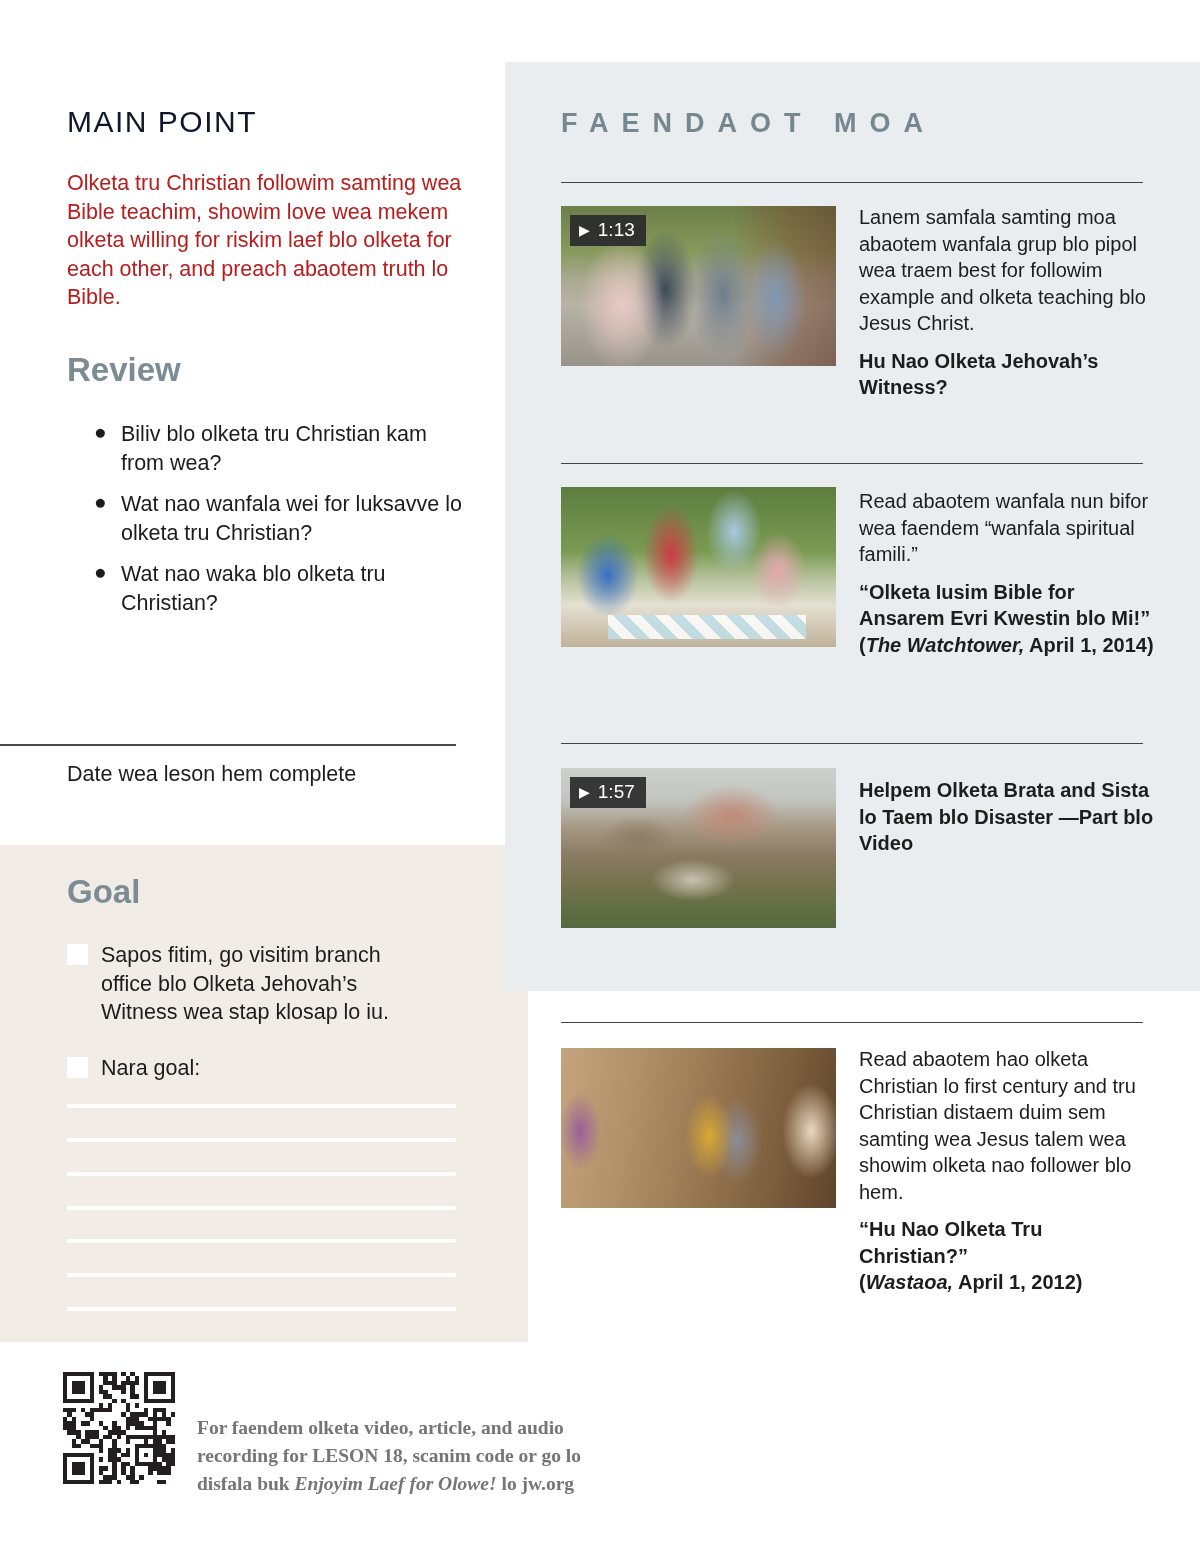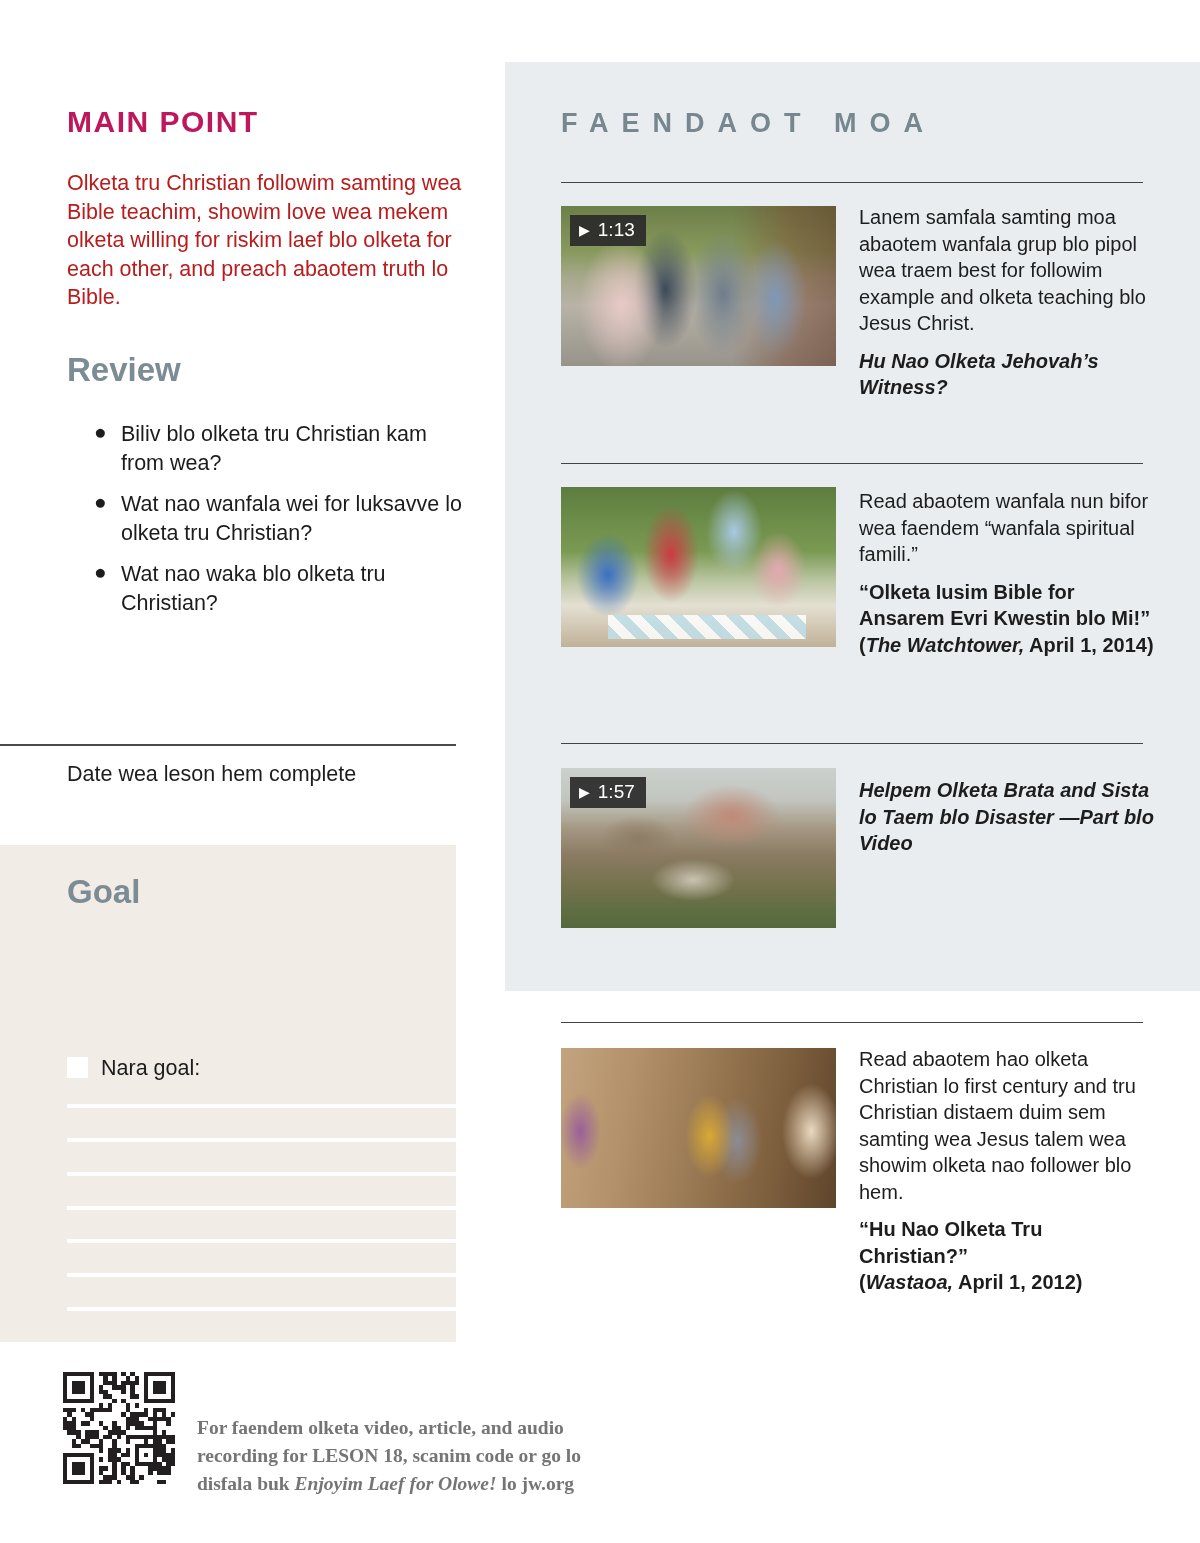--- a/index.html
+++ b/index.html
@@ -1,33 +1,33 @@
 <!DOCTYPE html>
 <html><head>
 <meta charset="utf-8">
 <style>
   * { margin:0; padding:0; box-sizing:border-box; }
   html,body { background:#ffffff; }
   body { font-family:"Liberation Sans", sans-serif; color:#1c1c1c; }
   .page { position:relative; width:1200px; height:1543px; background:#fff; overflow:hidden; }
 
   
-  .main-point-title { position:absolute; left:67px; top:105px; font-size:30px; font-weight:bold;
-      letter-spacing:1.5px; color:#be185d;text-align:center; }
+  .main-point-title { position:absolute; left:67px; top:105px; font-size:30px; font-weight:normal;
+      letter-spacing:1.5px; color:#0f172a;text-align:center; }
   .main-point-body { position:absolute; left:67px; top:169px; width:395px; font-size:21.5px;
       line-height:28.5px; color:#b91c1c; }
   .review-title { position:absolute; left:67px; top:351px; font-size:33px; font-weight:bold; color:#7b8c95; }
   .review-list { position:absolute; left:94px; top:420px; width:372px; list-style:none; }
   .review-list li { position:relative; padding-left:27px; margin-bottom:13px; font-size:21.5px; line-height:28.5px; }
   .review-list li .bullet { position:absolute; left:0; top:-2px; font-size:21px; }
 
   .left-rule { position:absolute; left:0; top:744px; width:456px; height:2px; background:#4a4a4a; }
   .date-label { position:absolute; left:67px; top:762px; font-size:21.5px; color:#1d1d1d; }
 
-  .goal-box { position:absolute; left:0; top:845px; width:456px; height:497px; background:#f2ece7; }
+  .goal-box { position:absolute; left:0; top:845px; width:528px; height:497px; background:#f2ece7; }
   .goal-title { position:absolute; left:67px; top:28px; font-size:33px; font-weight:bold; color:#7b8c95; }
   .goal-row { position:absolute; left:67px; display:flex; align-items:flex-start; }
   .goal-row-1 { top:96px; width:360px; }
   .goal-row-2 { top:209px; width:360px; }
   .goal-checkbox { flex:0 0 auto; width:21px; height:21px; background:#ffffff; margin-top:3px; }
   .goal-row .goal-label { margin-left:13px; font-size:21.5px; line-height:28.5px; }
   .goal-line { position:absolute; left:67px; width:389px; height:4px; background:#ffffff; }
 
   
   .right-panel { position:absolute; left:489px; top:62px; width:711px; height:929px; background:#e9edf0;margin-left:16px; }
@@ -39,21 +39,21 @@
   .thumb { position:absolute; left:56px; width:275px; height:160px; overflow:hidden; }
   .thumb-1 { top:144px; } .thumb-2 { top:425px; } .thumb-3 { top:706px; } .thumb-4 { top:986px; }
 
   .badge { position:absolute; top:9px; left:9px; background:rgba(42,42,42,.92); color:#fff;
       font-size:19px; padding:4px 11px 5px 9px; display:flex; align-items:center; gap:8px; }
   .badge .tri { font-size:14px; line-height:1; }
 
   .item-text { position:absolute; left:354px; width:296px; font-size:20px; line-height:26.5px; color:#1d1d1d; }
   .it-1 { top:142px; } .it-2 { top:426px; } .it-3 { top:704px; } .it-4 { top:984px; }
   .item-ref { margin-top:11px; font-weight:bold; }
-  .bold-italic { font-style:italic; }
+  .bold-italic { }
   .item-source { font-weight:bold; }
   .item-source .src-italic { font-style:italic; }
 
   
   .thumb-street { background:
       radial-gradient(60px 95px at 22% 62%, #e8c9c6 0%, rgba(232,201,198,0) 70%),
       radial-gradient(45px 85px at 38% 52%, #3d4a5a 0%, rgba(61,74,90,0) 70%),
       radial-gradient(50px 90px at 59% 55%, #6e7d8c 0%, rgba(110,125,140,0) 70%),
       radial-gradient(45px 85px at 78% 58%, #7f98b5 0%, rgba(127,152,181,0) 70%),
       linear-gradient(90deg, rgba(0,0,0,0) 62%, rgba(122,72,48,.45) 82%, rgba(100,58,40,.55) 100%),
@@ -108,20 +108,24 @@
       <span>Wat nao waka blo olketa tru Christian?</span>
     </li>
   </ul>
 
   <div class="left-rule"></div>
   <div class="date-label">Date wea leson hem complete</div>
 
   <div class="goal-box">
     <h2 class="goal-title">Goal</h2>
 
+    <div class="goal-row goal-row-1">
+      <div class="goal-checkbox"></div>
+      <div class="goal-label">Sapos fitim, go visitim branch office blo Olketa Jehovah’s Witness wea stap klosap lo iu.</div>
+    </div>
 
     <div class="goal-row goal-row-2">
       <div class="goal-checkbox"></div>
       <div class="goal-label">Nara goal:</div>
     </div>
 
     <div class="goal-line" style="top:259px"></div>
     <div class="goal-line" style="top:293px"></div>
     <div class="goal-line" style="top:327px"></div>
     <div class="goal-line" style="top:361px"></div>

